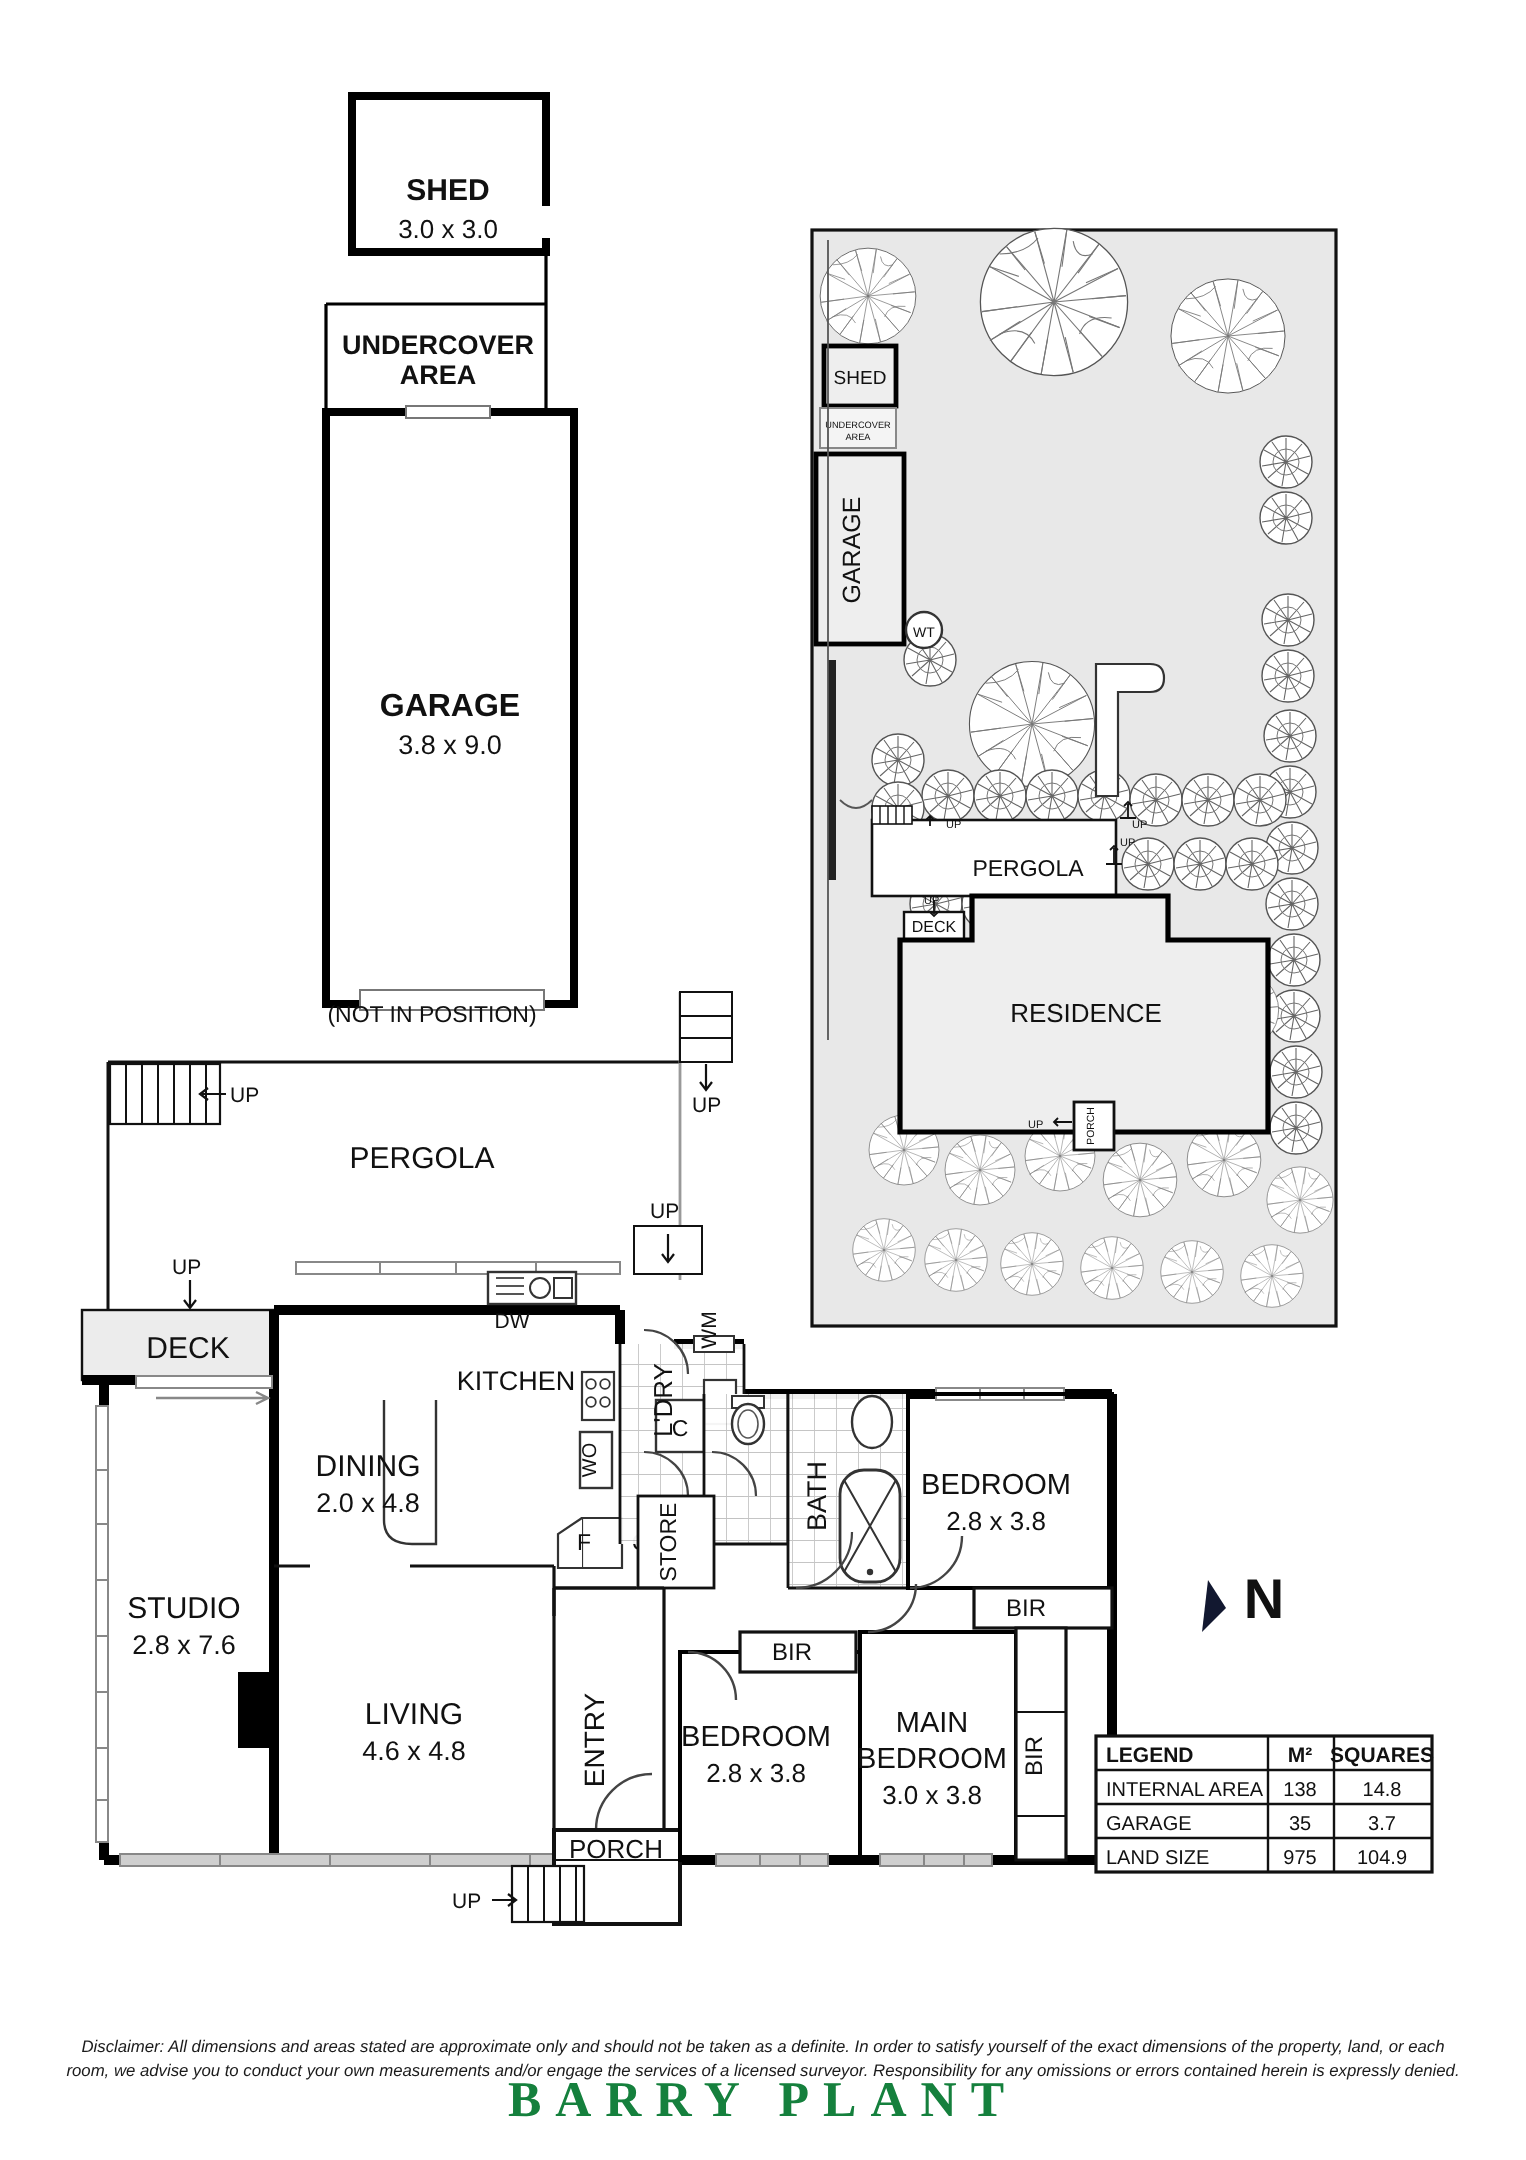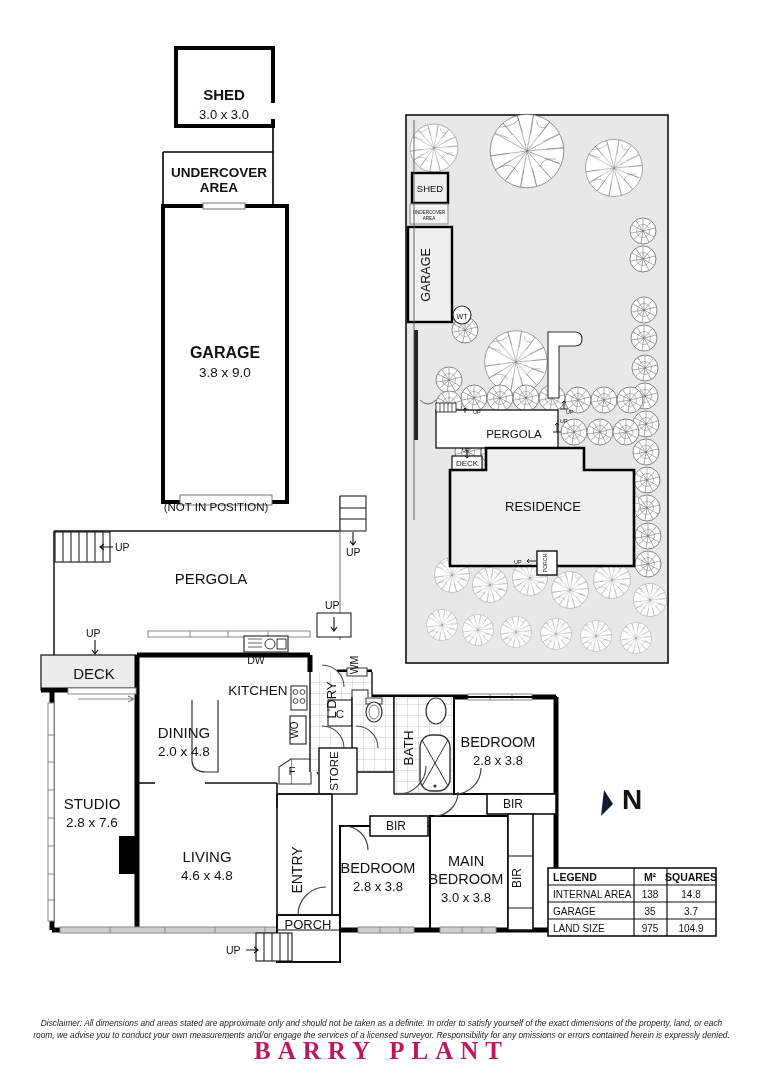--- a/index.html
+++ b/index.html
@@ -3,21 +3,21 @@
 <meta charset="utf-8">
 <style>
   html,body{margin:0;padding:0;background:#ffffff;}
   body{width:763px;height:1080px;position:relative;font-family:"Liberation Sans",sans-serif;color:#111;overflow:hidden;}
   #stage{position:absolute;left:0;top:0;width:763px;height:1080px;}
   svg{display:block;}
   .lbl{font-family:"Liberation Sans",sans-serif;fill:#111;}
   .disclaimer{position:absolute;left:30px;top:1018px;width:703px;text-align:center;
     font-size:8.4px;line-height:11.5px;font-family:"Liberation Sans",sans-serif;color:#1b1b1b;font-style:italic;}
   .wm{position:absolute;left:0;top:1037px;width:763px;text-align:center;
-      font-size:25px;letter-spacing:7px;color:#be185d;font-family:"Liberation Serif",serif;
+      font-size:25px;letter-spacing:7px;color:#15803d;font-family:"Liberation Serif",serif;
       font-weight:700;pointer-events:none;}
 </style>
 </head>
 <body>
 
 <div id="stage">
 <svg width="763" height="1080" viewBox="0 0 763 1080" xmlns="http://www.w3.org/2000/svg">
 
   <defs>
 

